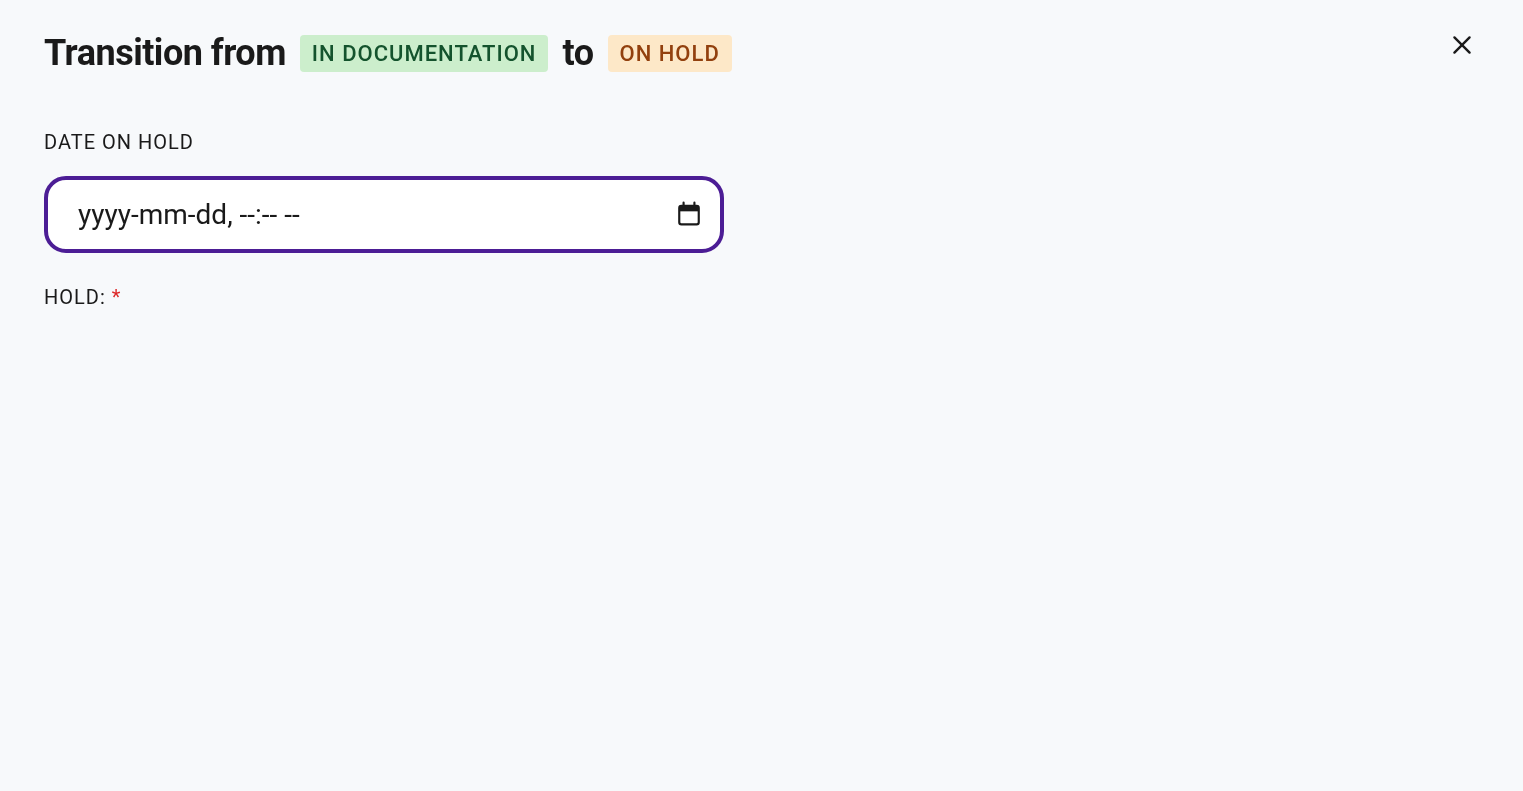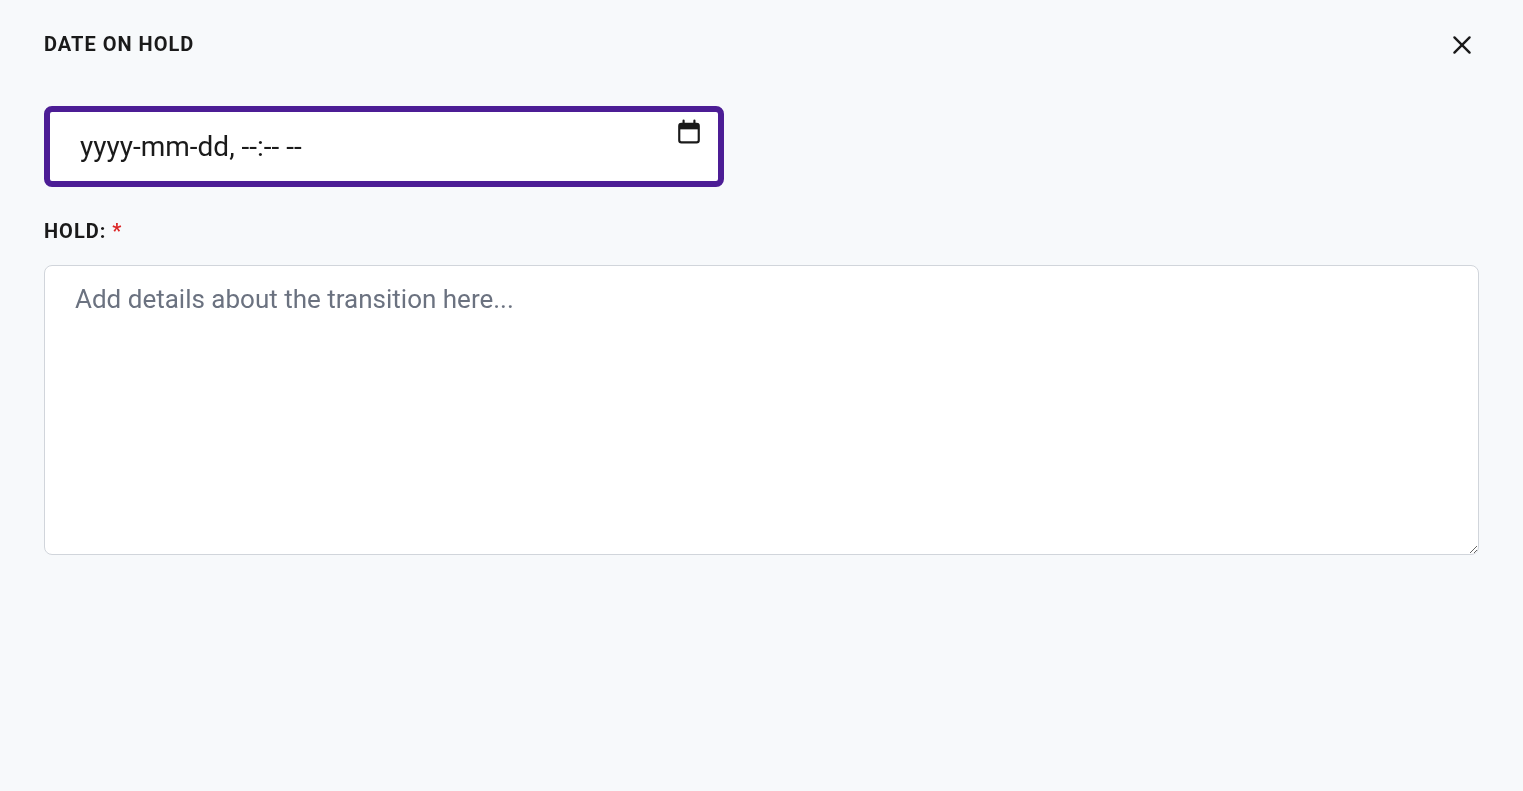--- a/index.html
+++ b/index.html
@@ -59,43 +59,42 @@
     .badge-orange {
       background: #fde8c8;
       color: #92400e;
     }
     .form-field {
       margin-bottom: 32px;
     }
     .field-label {
       display: block;
       font-size: 20px;
-      font-weight: 700;
+      font-weight: 400;
       letter-spacing: 1px;
       color: #1a1a1a;
       margin-bottom: 22px;
     }
     .required-mark {
       color: #dc2626;
     }
     .date-input-wrapper {
       position: relative;
       width: 680px;
       max-width: 100%;
     }
     .date-input {
       width: 100%;
       padding: 18px 60px 18px 30px;
       font-size: 28px;
-      border: 6px solid #4c1d95;
-      border-radius: 8px;
+      border: 4px solid #4c1d95;
+      border-radius: 22px;
       background: #fff;
       color: #1a1a1a;
       font-family: inherit;
-      margin-top: 28px;
     }
     .date-input::placeholder {
       color: #1a1a1a;
     }
     .calendar-icon-btn {
       position: absolute;
       right: 22px;
       top: 50%;
       transform: translateY(-50%);
       background: none;
@@ -156,20 +155,26 @@
 
   <button class="close-button">
     <span>
       <svg viewBox="0 0 24 24" fill="none" stroke="currentColor" stroke-width="2.2" stroke-linecap="round">
         <line x1="5" y1="5" x2="19" y2="19"></line>
         <line x1="19" y1="5" x2="5" y2="19"></line>
       </svg>
     </span>
   </button>
 
+  <div class="title-row">
+    <span class="title-text">Transition from</span>
+    <span class="badge badge-green">IN DOCUMENTATION</span>
+    <span class="title-text">to</span>
+    <span class="badge badge-orange">ON HOLD</span>
+  </div>
 
   <div class="form-field">
     <label class="field-label">DATE ON HOLD</label>
     <div class="date-input-wrapper">
       <input type="text" class="date-input" placeholder="yyyy-mm-dd, --:-- --" style="">
       <button class="calendar-icon-btn">
         <span>
           <svg viewBox="0 0 24 24" fill="currentColor">
             <rect x="3" y="5" width="18" height="17" rx="2" fill="none" stroke="currentColor" stroke-width="2"></rect>
             <rect x="3" y="5" width="18" height="5" fill="currentColor"></rect>
@@ -179,17 +184,16 @@
         </span>
       </button>
     </div>
   </div>
 
   <div class="form-field">
     <label class="field-label">
       <span>HOLD:</span>
       <span class="required-mark">*</span>
     </label>
-    <textarea class="notes-textarea" placeholder="Add details about the transition here..." style=""></textarea>
   </div>
 
 
 </div>
 
 </body></html>

